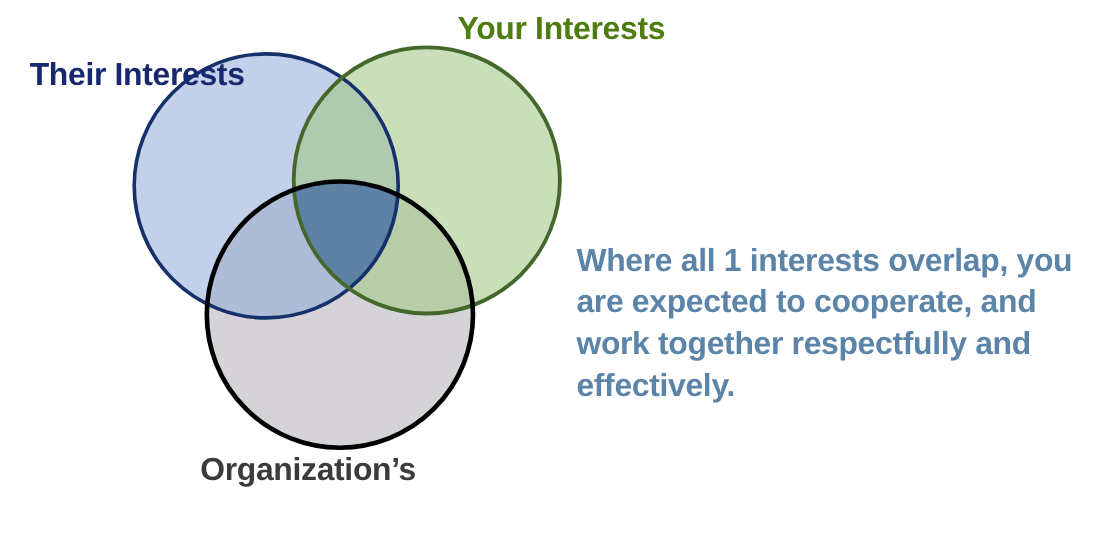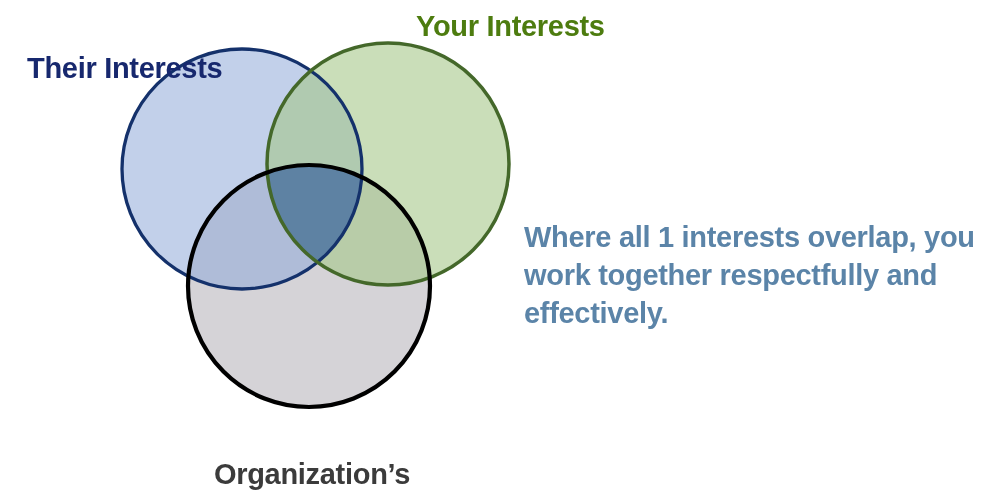--- a/index.html
+++ b/index.html
@@ -20,27 +20,25 @@
     font-weight: bold;
     font-size: 29px;
     white-space: nowrap;
     letter-spacing: -0.3px;
   }
   .title-their { left: 27px;  top: 8px;  color: #17286E; margin-top: 44px; }
   .title-your  { left: 416px; top: 10px; color: #4d7c0f; text-align: right; }
   .title-org {
     position: absolute;
     left: 182px; top: 408px; width: 260px;
-    text-align: center;
     font-weight: bold;
     font-size: 29px;
     line-height: 38px;
     color: #3B3B3B;
     letter-spacing: -0.3px;
-    margin-top: 47px;
   }
   .title-org .org-line { white-space: nowrap; }
   .caption {
     position: absolute;
     left: 524px; top: 218px; width: 470px;
     font-weight: bold;
     font-size: 29px;
     line-height: 38px;
     color: #5B84A8;
     letter-spacing: -0.3px;
@@ -78,15 +76,16 @@
 <div class="set-title title-their">Their Interests</div>
 
 <div class="set-title title-your">Your Interests</div>
 
 <div class="title-org">
   <div class="org-line">Organization’s</div>
 </div>
 
 <div class="caption">
   <div class="caption-line">Where all 1 interests overlap, you</div>
+  <div class="caption-line">are expected to cooperate, and</div>
   <div class="caption-line">work together respectfully and</div>
   <div class="caption-line">effectively.</div>
 </div>
 
 </body></html>

